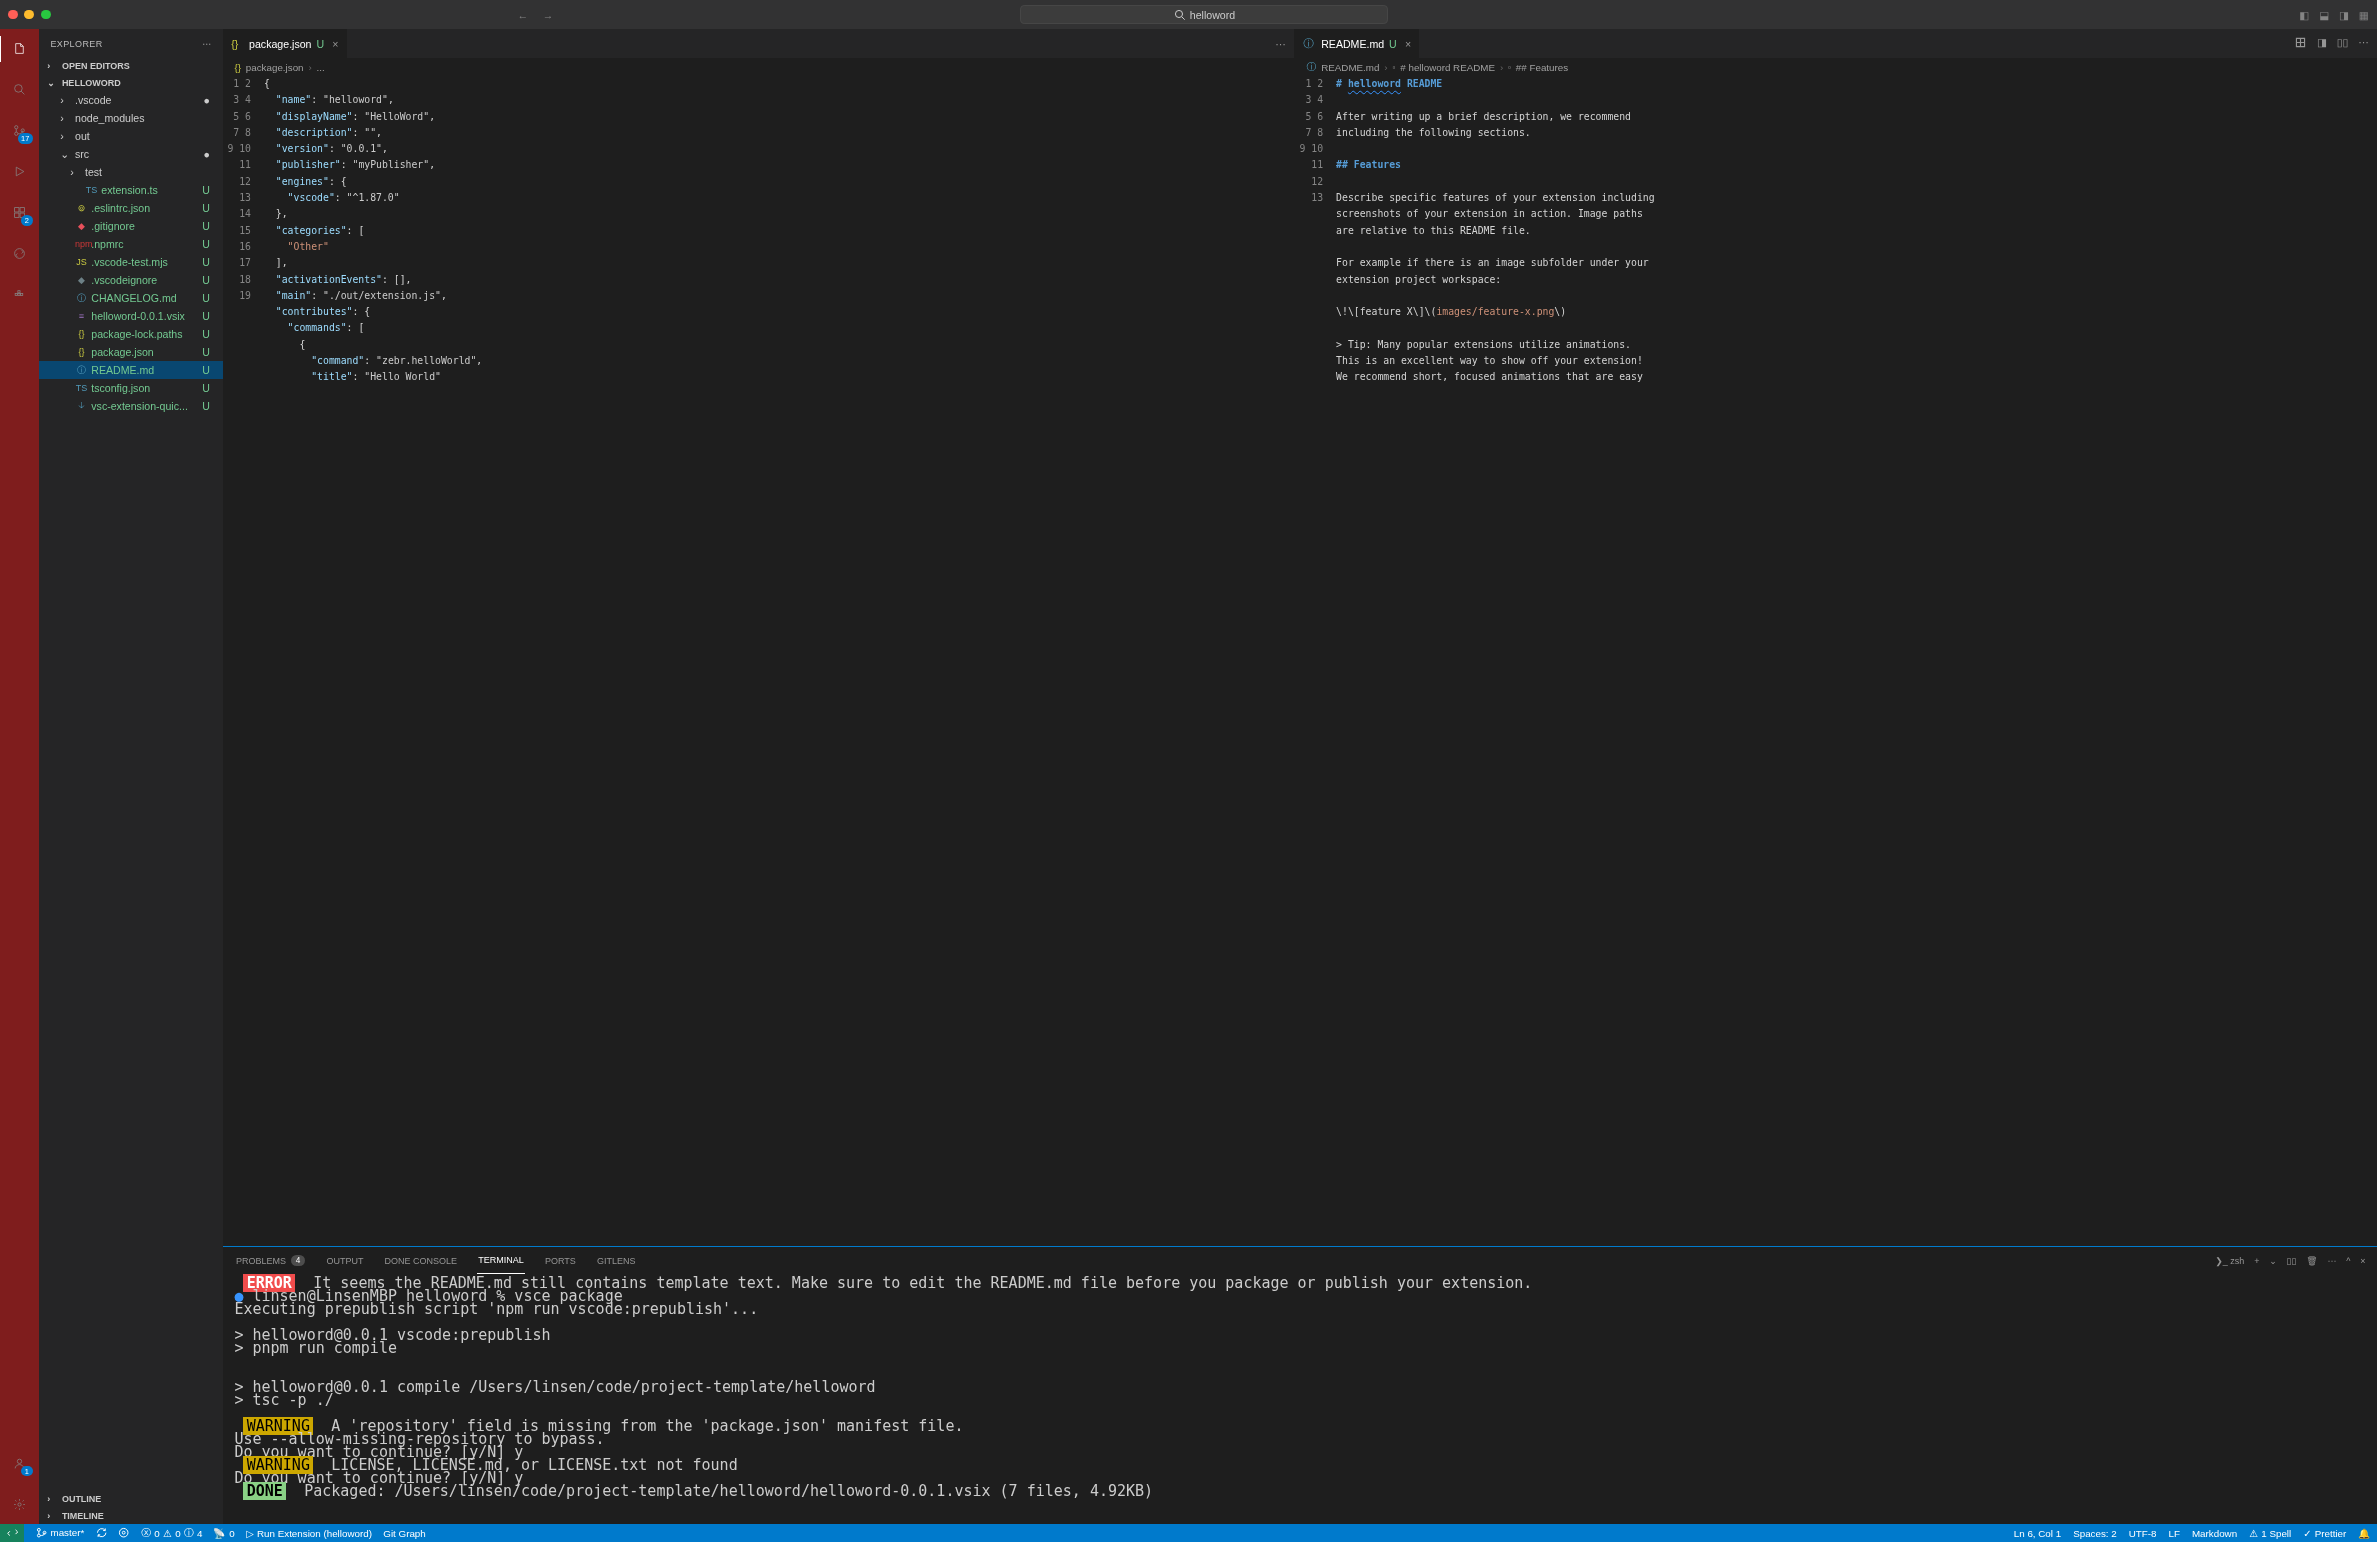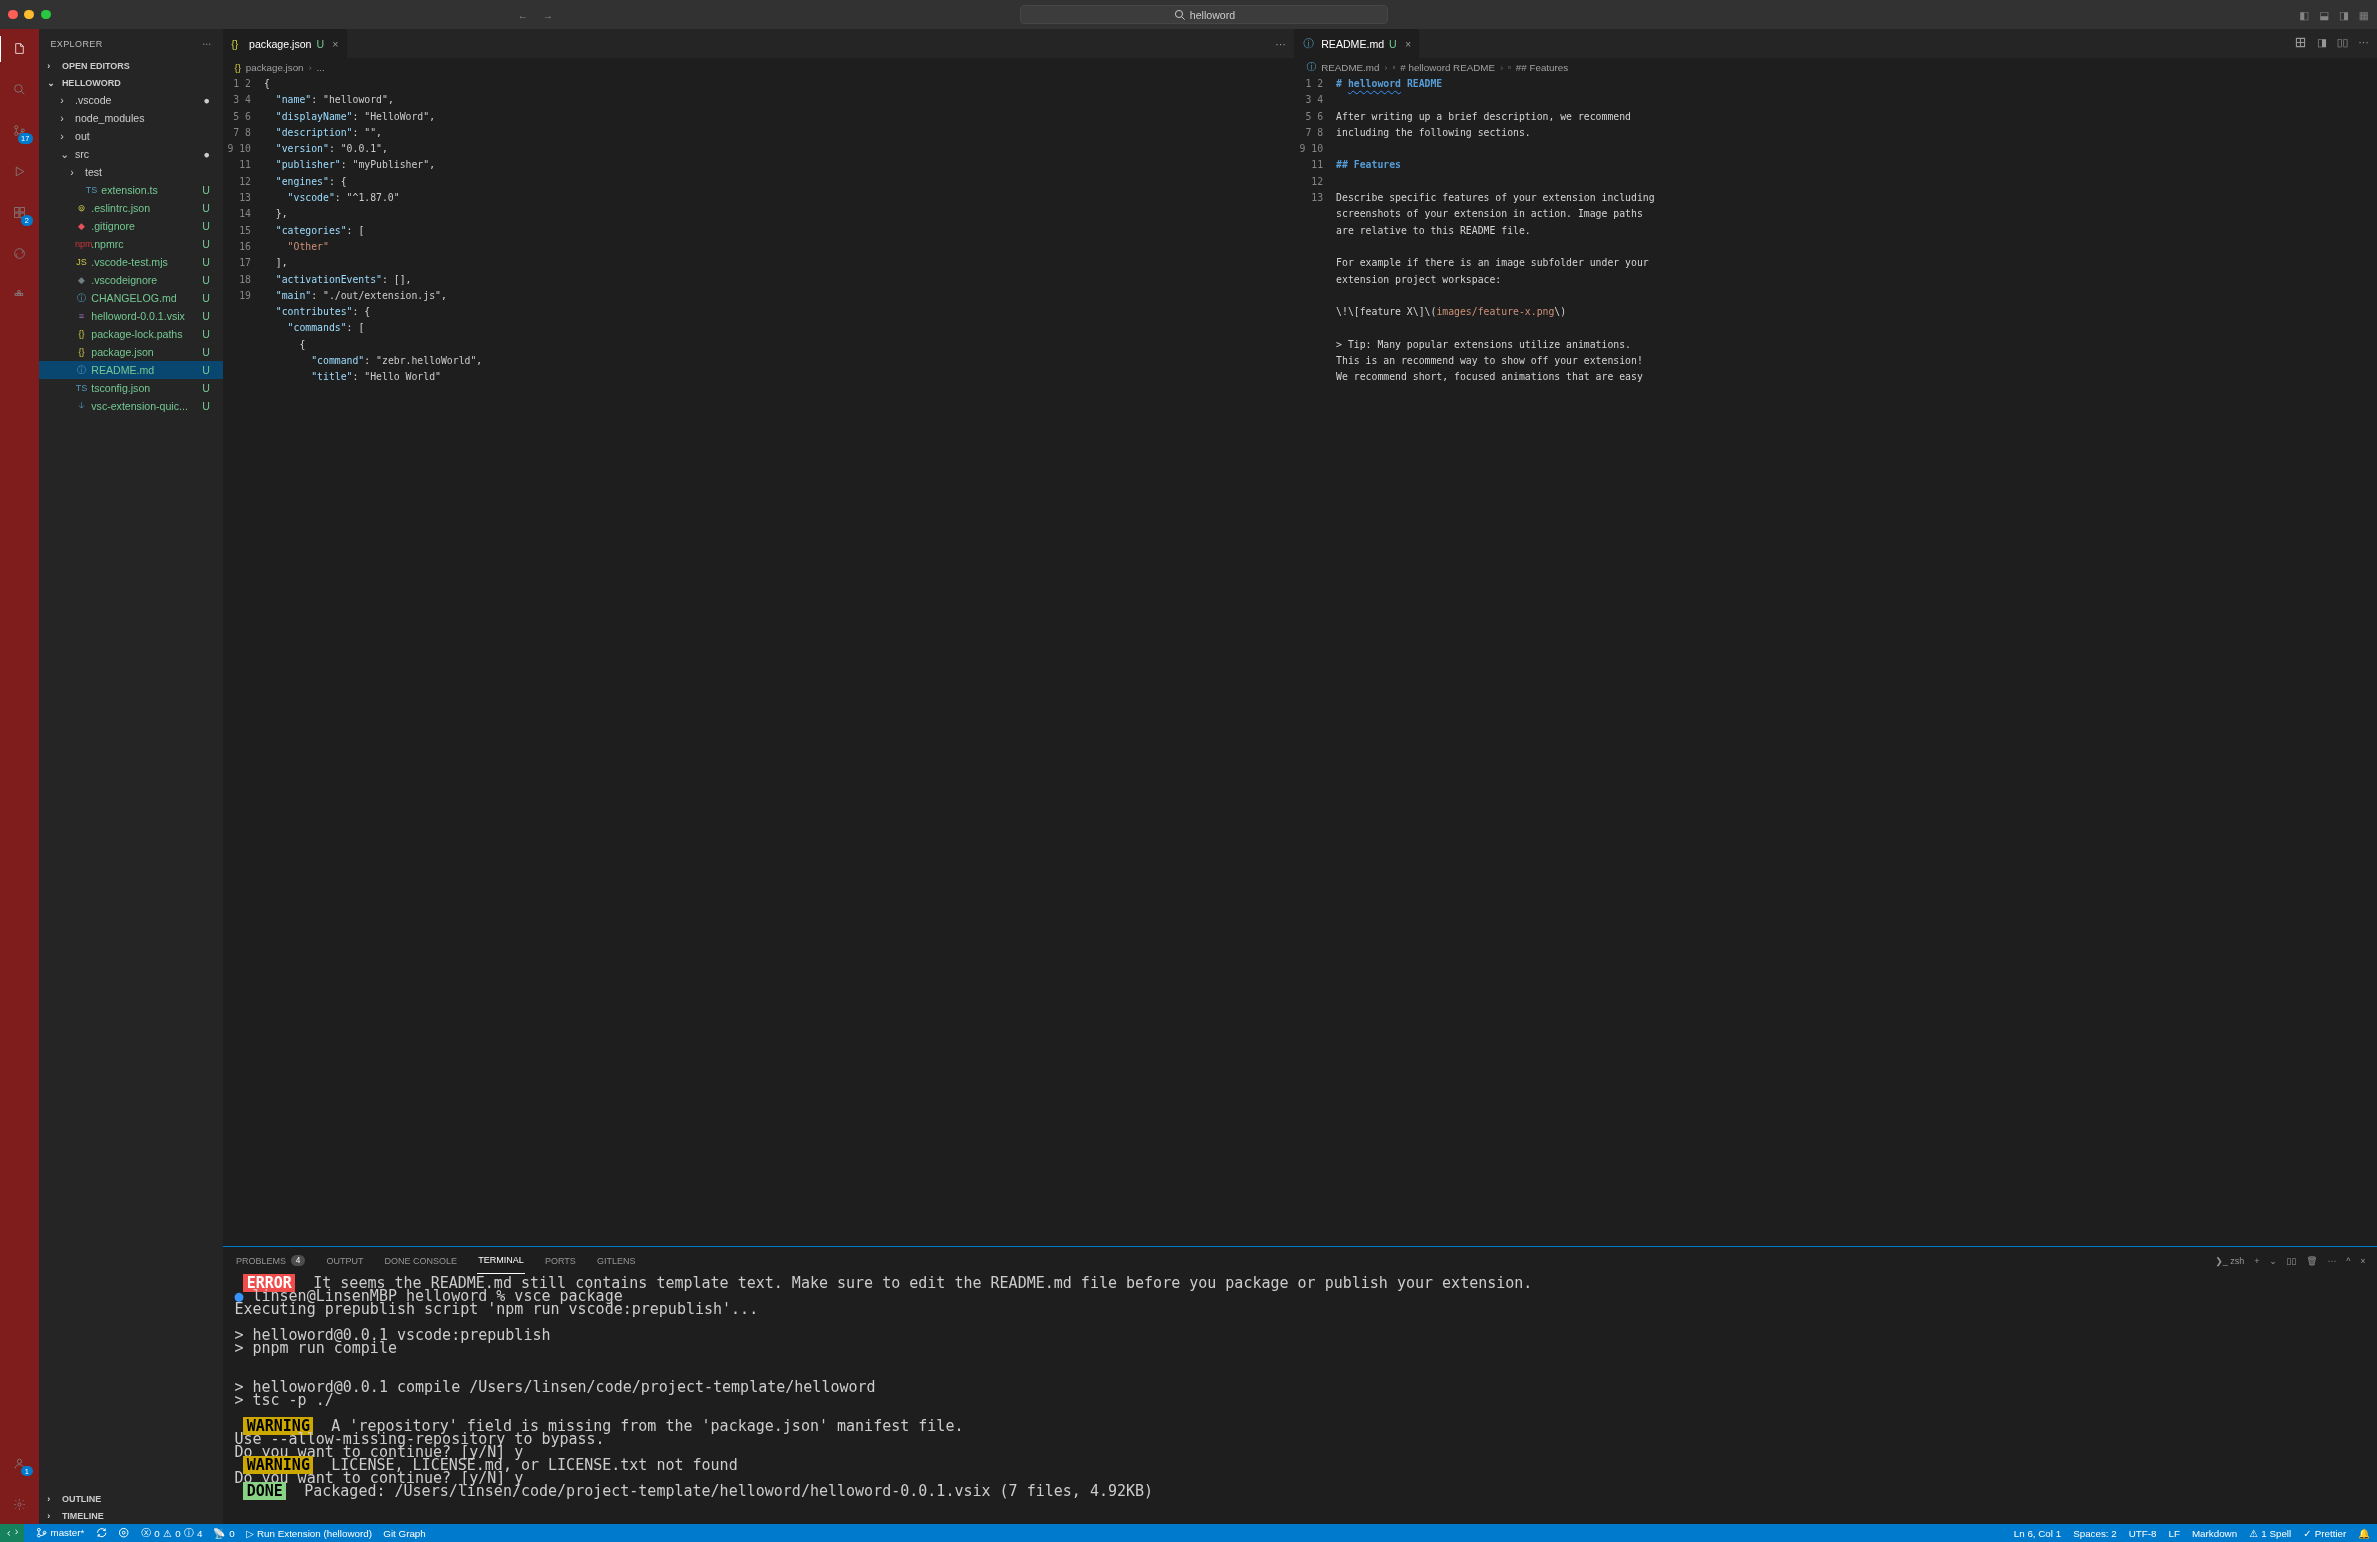--- a/index.html
+++ b/index.html
@@ -54,21 +54,21 @@
 .tok-key{color:#9cdcfe;} .tok-str{color:#ce9178;} .tok-punc{color:#d4d4d4;} .tok-brace{color:#d4d4d4;}
 .tok-h{color:#569cd6; font-weight:700;} .tok-wav{ text-decoration: underline wavy #3794ff 0.8px; text-underline-offset:2.5px;} .tok-md{color:#d4d4d4;} .tok-link{color:#ce9178;}
 .panel { height:278px; background:#1e1e1e; border-top:1.6px solid #007acc; display:flex; flex-direction:column;}
 .panel-tabs { height:27px; display:flex; align-items:center; padding:0 11.4px; gap:18px; font-size:9px; color:#969696;}
 .ptab { cursor:pointer; display:flex; align-items:center; gap:4.9px; padding:0 1.6px; height:27px;}
 .ptab.active { color:#fff; border-bottom:0.8px solid #fff;}
 .ptab .badge { background:#4d4d4d; color:#fff; border-radius:6.5px; padding:0.8px 4.9px; font-size:8.2px;}
 .panel-actions { margin-left:auto; display:flex; gap:9.8px; color:#969696; align-items:center;}
 .terminal { flex:1; padding:3.3px 11.4px; font-family:Menlo,Monaco,Consolas,monospace; font-size:15px; line-height:13px; color:#cccccc; white-space:pre-wrap; overflow:hidden;}
 .term-err{ background:#f14c4c; color:#fff; padding:0 3.3px; font-weight:700;}
-.term-warn{ background:#cca700; color:#000; padding:0 3.3px; font-weight:700;}
+.term-warn{ background:#cca700; color:#000; padding:0 3.3px; font-weight:400;}
 .term-done{ background:#89d185; color:#000; padding:0 3.3px; font-weight:700;}
 .term-prompt-dot{ color:#3794ff;}
 .statusbar { height:18px; background:#007acc; display:flex; align-items:center; color:#fff; font-size:9.8px; padding:0 6.5px; gap:11.4px; flex-shrink:0;}
 .statusbar .sitem{ display:flex; align-items:center; gap:3.3px; cursor:pointer;}
 .statusbar .remote{ background:#16825d; height:18px; display:flex; align-items:center; padding:0 6.5px; margin-left:-6.5px;}
 .statusbar .right{ margin-left:auto; display:flex; gap:12px;}
 svg { width:13px; height:13px; fill:none; stroke:currentColor; stroke-width:1.4; }
 .ic-json{color:#cbcb41;} .ic-md{color:#519aba;} .ic-ts{color:#519aba;} .ic-js{color:#cbcb41;} .ic-git{color:#e8505b;} .ic-npm{color:#cb3837;} .ic-cfg{color:#6d8086;} .ic-vsix{color:#a074c4;} .ic-info{color:#519aba;}
 </style>
 </head>
@@ -433,21 +433,21 @@
 <span class="tok-md">Describe specific features of your extension including </span>
 <span class="tok-md">screenshots of your extension in action. Image paths </span>
 <span class="tok-md">are relative to this README file.</span>
 
 <span class="tok-md">For example if there is an image subfolder under your </span>
 <span class="tok-md">extension project workspace:</span>
 
 <span class="tok-md">\!\[feature X\]\(<span class="tok-link">images/feature-x.png</span>\)</span>
 
 <span class="tok-md">&gt; Tip: Many popular extensions utilize animations. </span>
-<span class="tok-md">This is an recommend way to show off your extension! </span>
+<span class="tok-md">This is an excellent way to show off your extension! </span>
 <span class="tok-md">We recommend short, focused animations that are easy </span>
 </div>
         </div>
       </div>
 
     </div>
 
     <div class="panel">
       <div class="panel-tabs">
         <div class="ptab">

